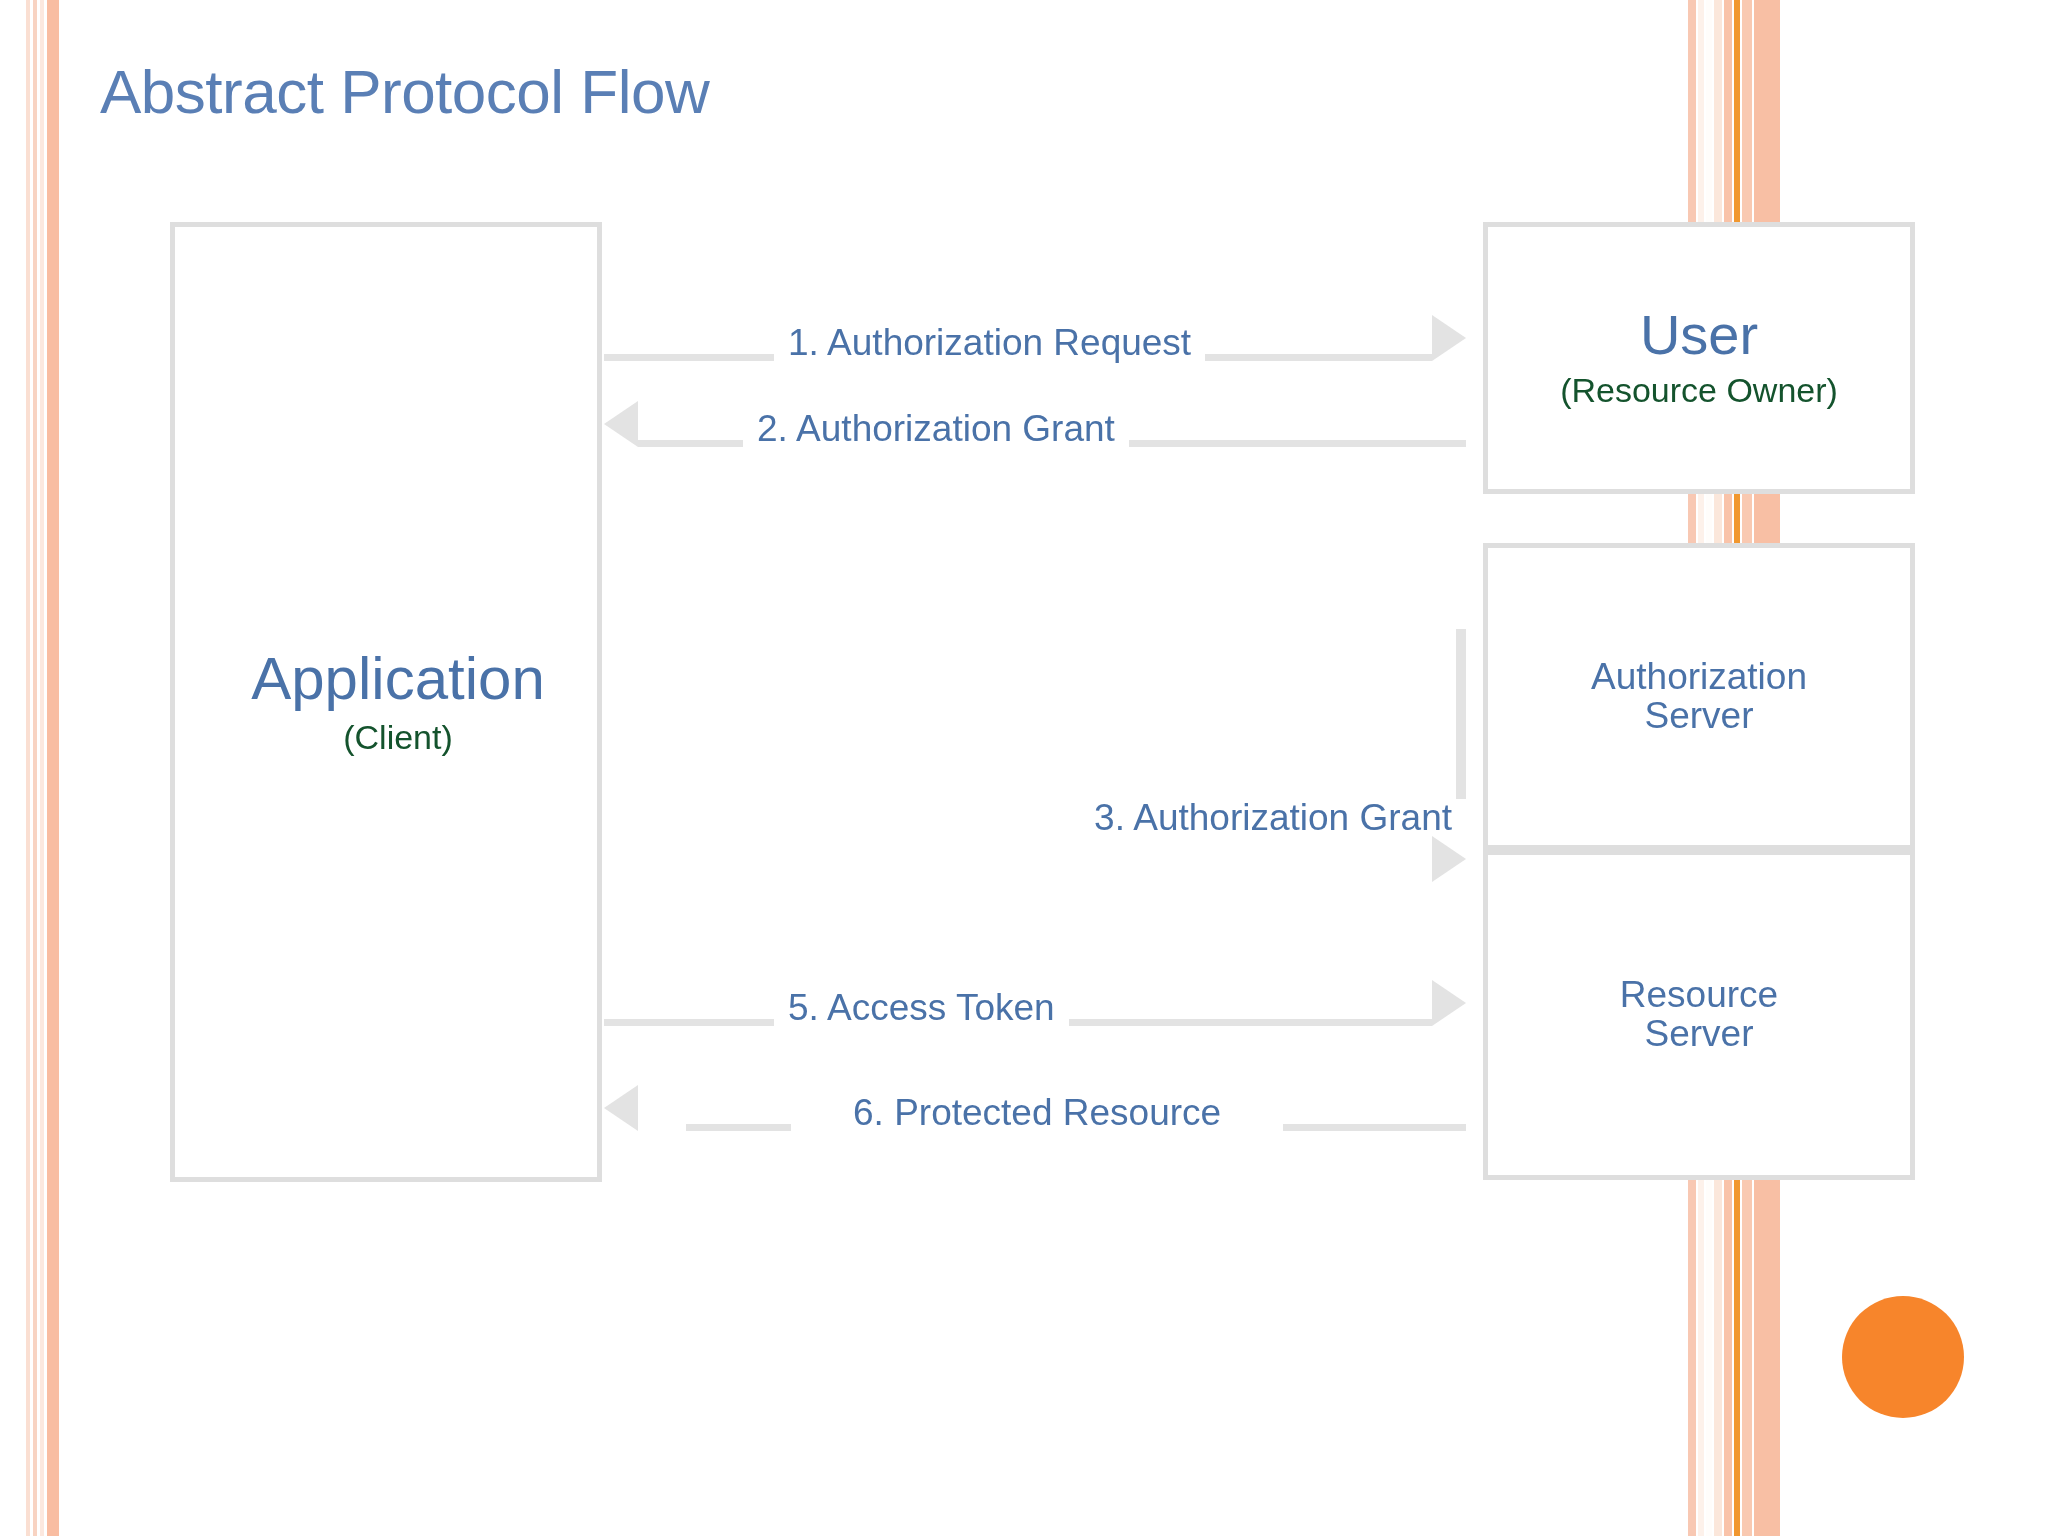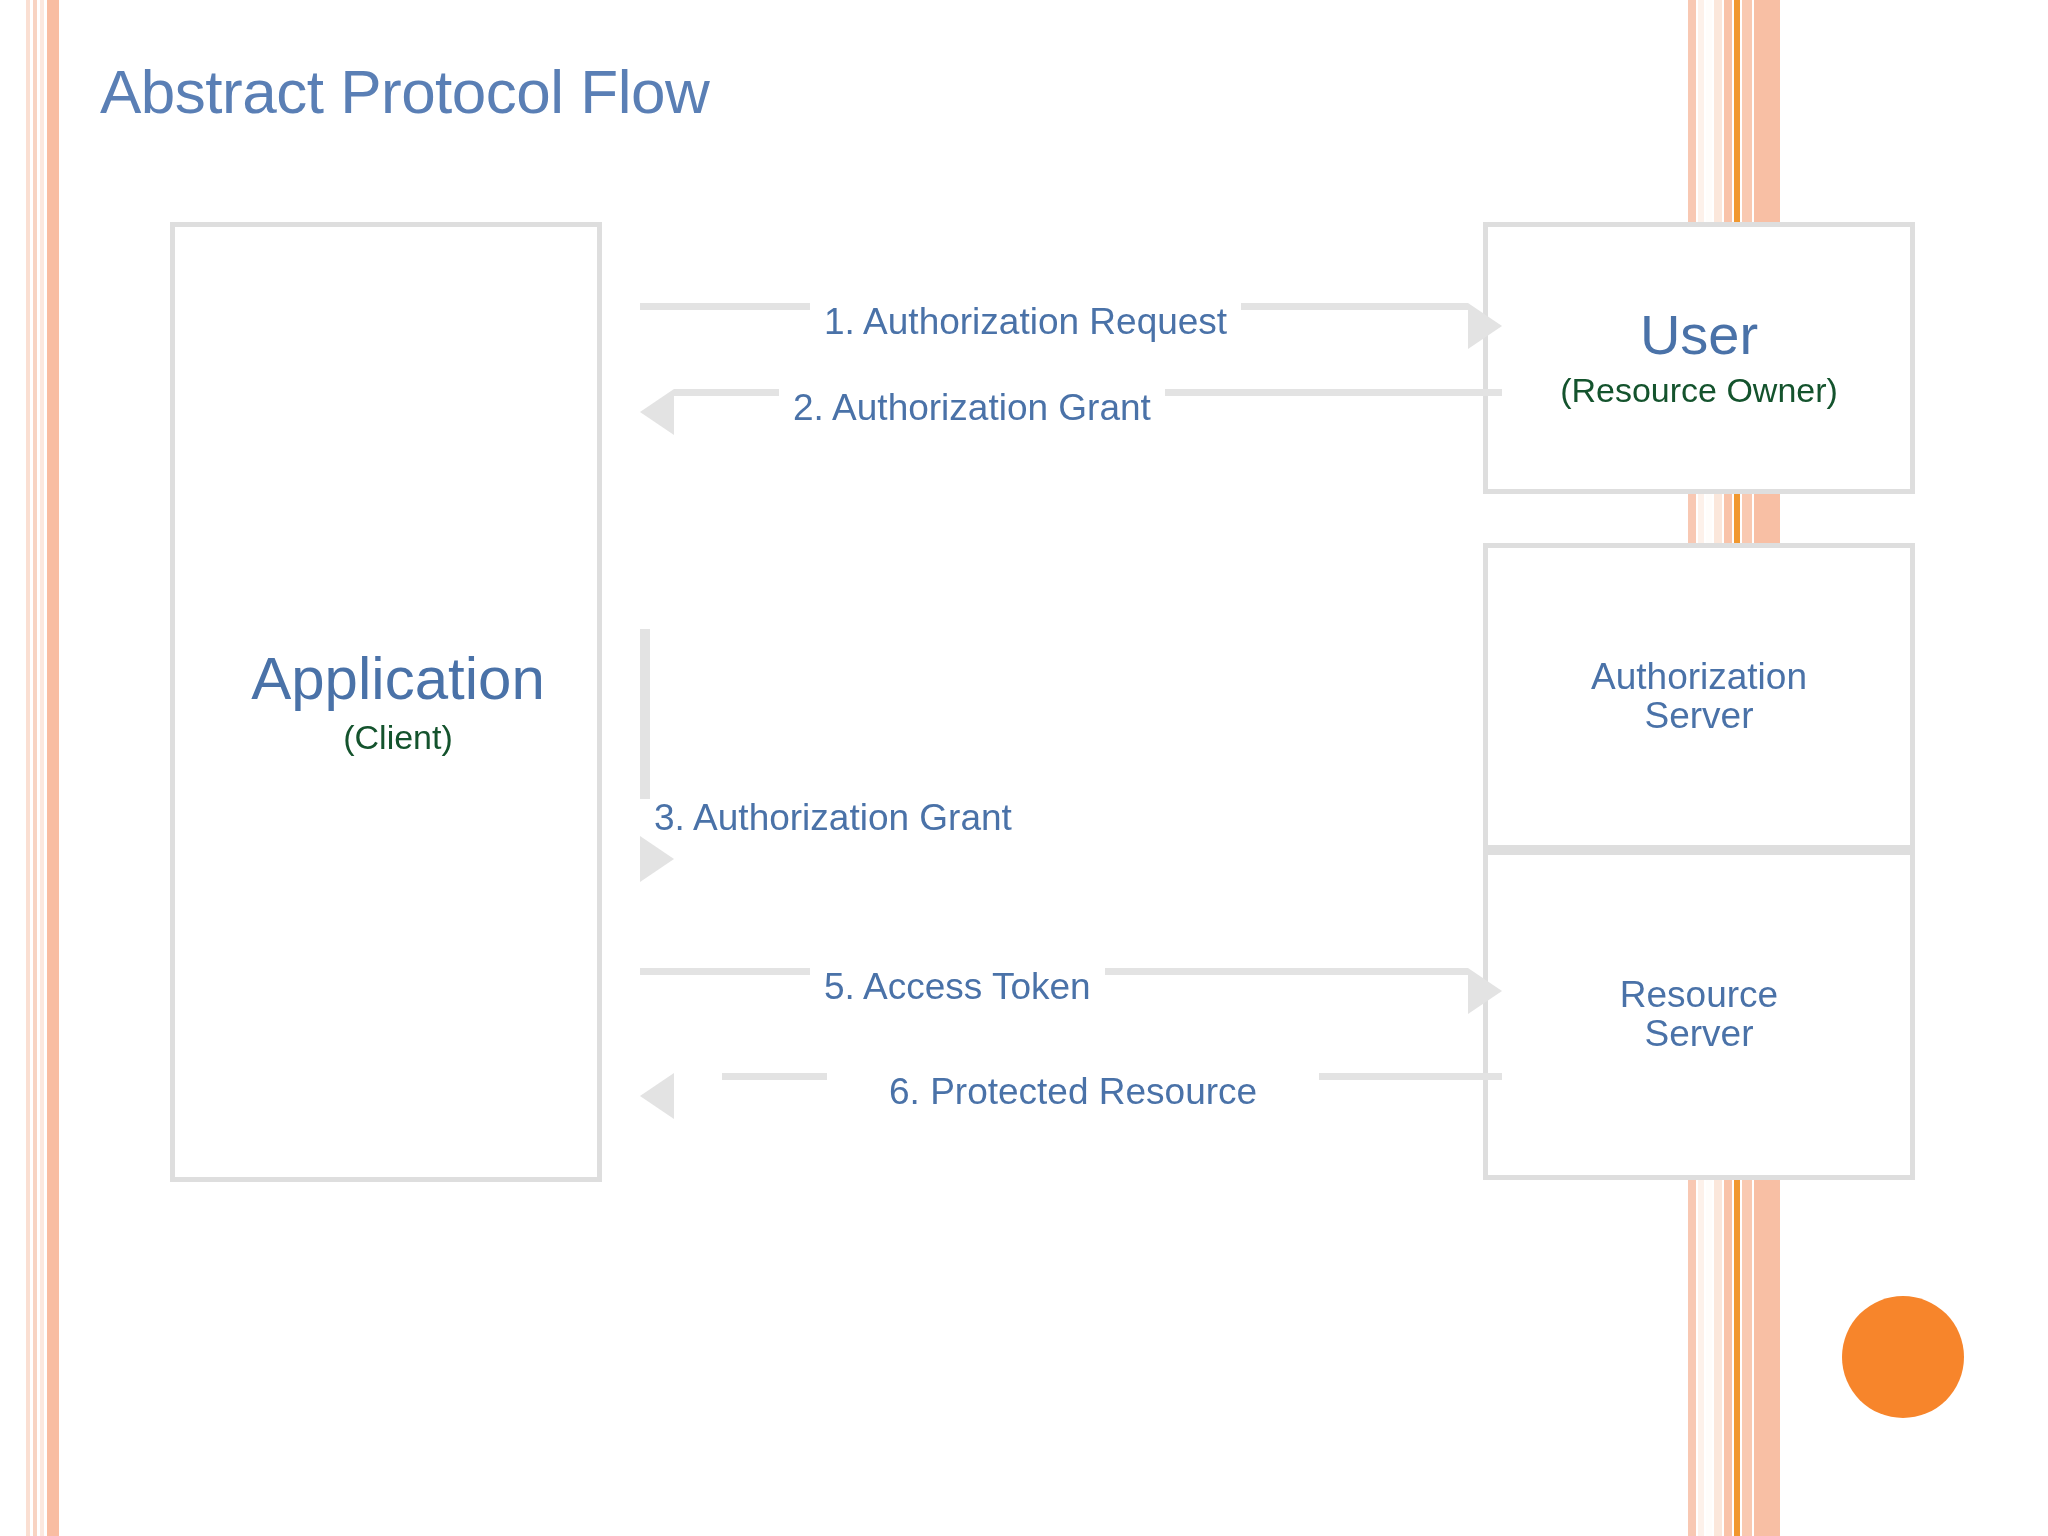--- a/index.html
+++ b/index.html
@@ -143,25 +143,25 @@
     width: 432px;
     text-align: center;
     font-size: 54px;
     color: #4a72a8;
     white-space: nowrap;
   }
 
   
   .flow-row {
     position: absolute;
-    left: 640px;
+    left: 604px;
     width: 862px;
     height: 58px;
     display: flex;
-    align-items: flex-start;
+    align-items: flex-end;
   }
 
   .flow-line {
     flex: 1 1 auto;
     height: 7px;
     background: #e3e3e3;
     min-width: 10px;
   }
 
   .flow-label {

